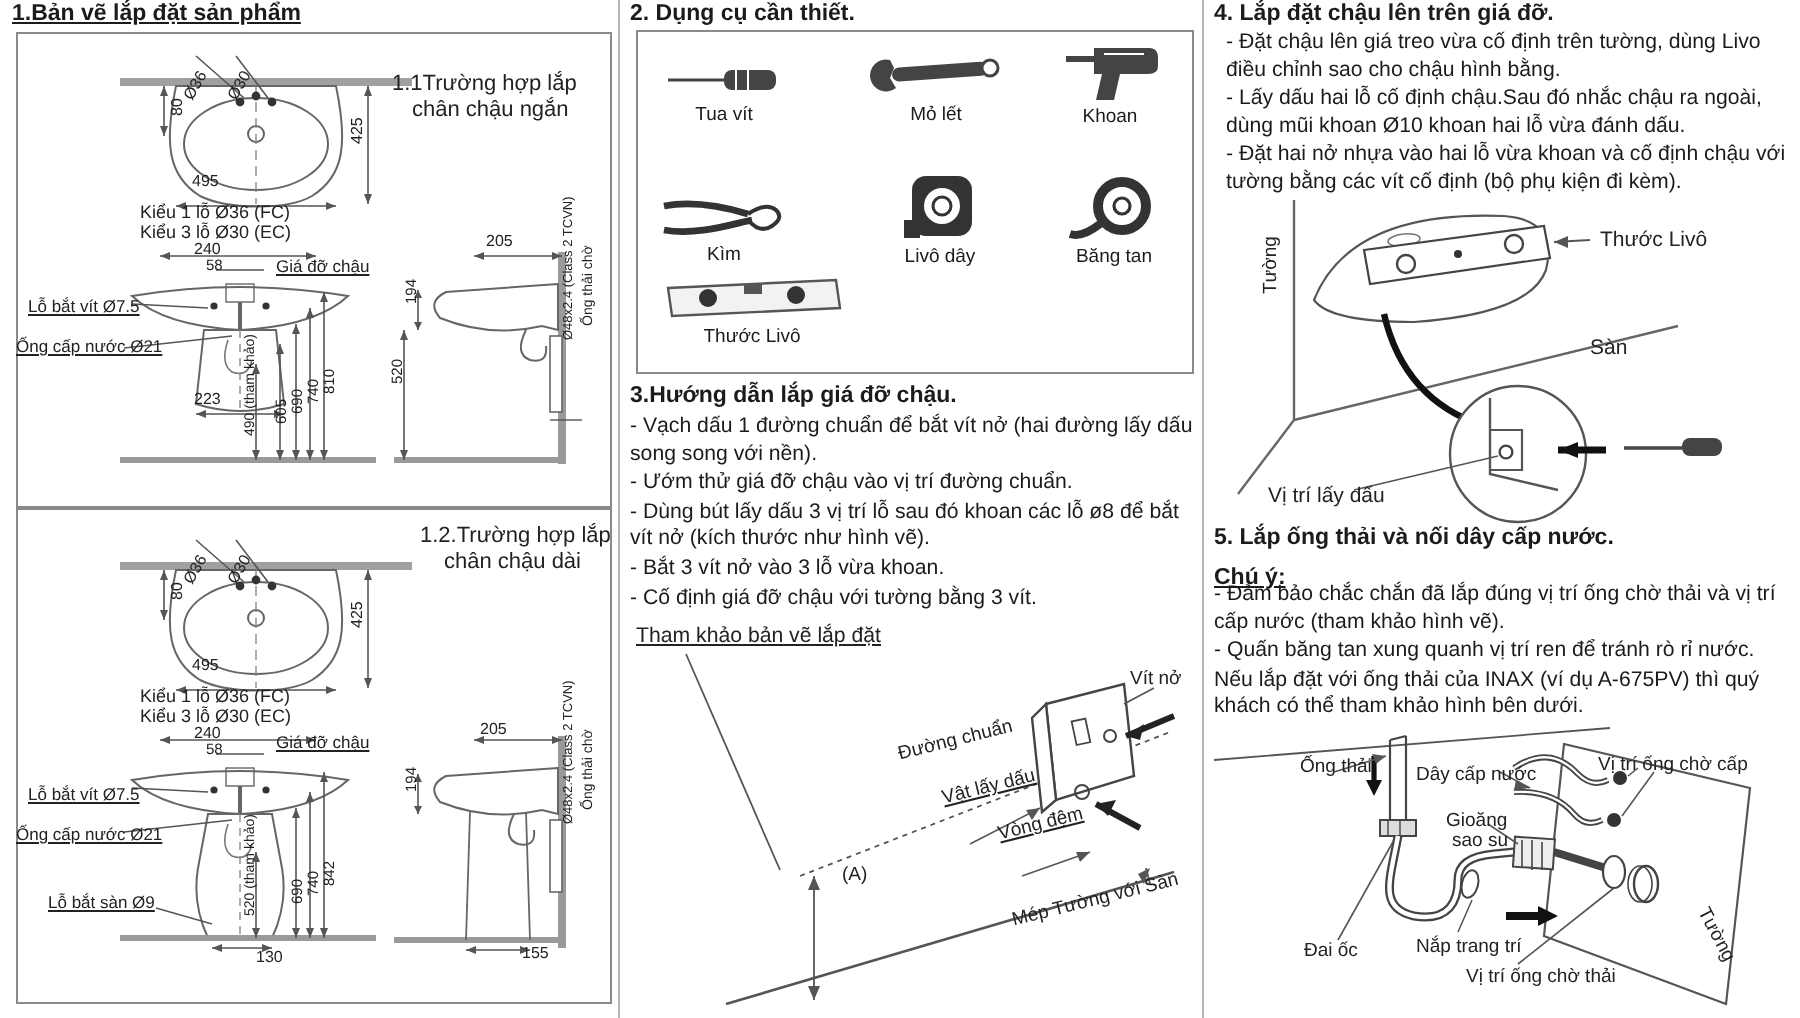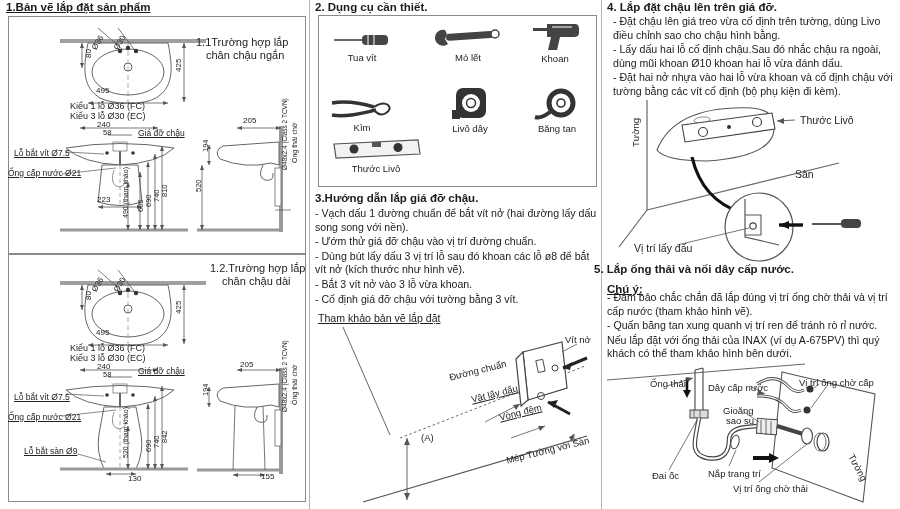--- a/index.html
+++ b/index.html
@@ -341,21 +341,21 @@
     <path d="M172,130 l10,-4 0,8 z" fill="#111"></path>
     <line x1="205" y1="129" x2="234" y2="129" stroke="#444" stroke-width="1.8"></line>
     <rect x="234" y="124" width="20" height="9" rx="4" fill="#444"></rect>
     <line x1="70" y1="150" x2="142" y2="133" stroke="#555" stroke-width="0.8"></line>
   </svg>
   <span class="dg r90" style="left:630px;top:147px">Tường</span>
   <span class="dg" style="left:800px;top:114px;font-size:10.5px">Thước Livô</span>
   <span class="dg" style="left:795px;top:168px;font-size:10.5px">Sàn</span>
   <span class="dg" style="left:634px;top:242px;font-size:10.5px">Vị trí lấy dấu</span>
 
-  <div class="h" style="left:594px;top:263px">5. Lắp ống thải và nối dây cấp nước.</div>
+  <div class="h" style="left:607px;top:263px">5. Lắp ống thải và nối dây cấp nước.</div>
   <div class="h u" style="left:607px;top:283px">Chú ý:</div>
   <div class="para" style="left:607px;top:291px;width:289px">
     <div>- Đảm bảo chắc chắn đã lắp đúng vị trí ống chờ thải và vị trí cấp nước (tham khảo hình vẽ).</div>
     <div>- Quấn băng tan xung quanh vị trí ren để tránh rò rỉ nước.</div>
     <div>Nếu lắp đặt với ống thải của INAX (ví dụ A-675PV) thì quý khách có thể tham khảo hình bên dưới.</div>
   </div>
 
   <svg style="left:607px;top:362px" width="290" height="145" viewBox="0 0 290 145">
     <polygon points="175,10 268,32 256,140 165,106" fill="#fff" stroke="#555" stroke-width="1.1"></polygon>
     <line x1="198" y1="2" x2="212,18" y2="18" stroke="#555" stroke-width="0.9"></line>

